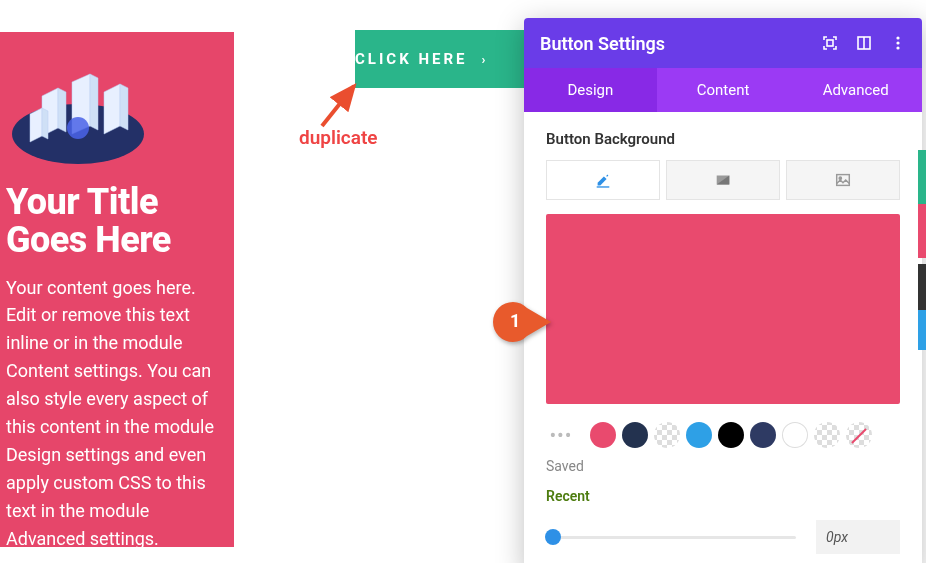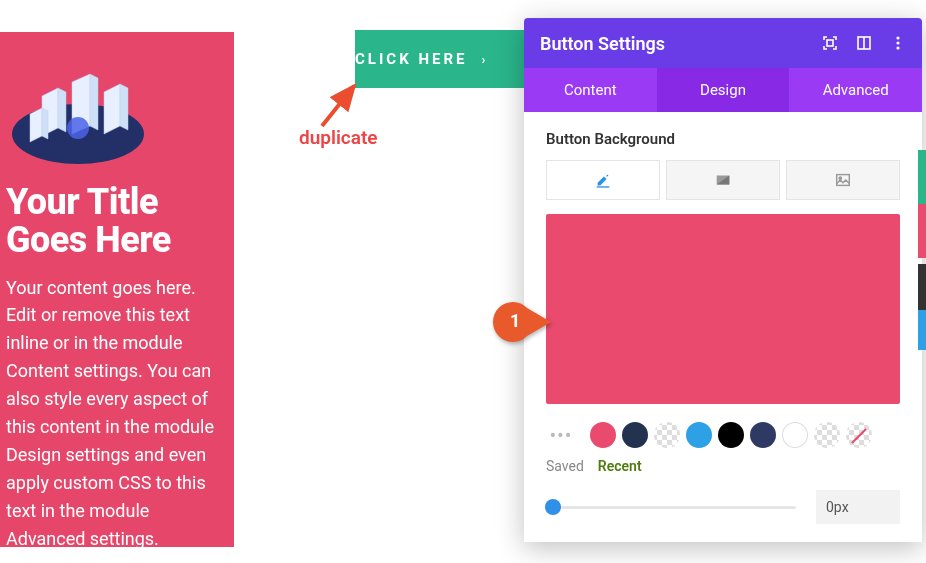--- a/index.html
+++ b/index.html
@@ -201,31 +201,33 @@
     height:2px;
     background:#e94a6e;
     transform: rotate(-45deg);
   }
   .swatch.outline {
     background:#fff;
     box-shadow: inset 0 0 0 1px #ddd;
   }
   .saved-recent {
     display: flex;
-    justify-content: flex-start;
+    justify-content: flex-end;
     gap: 14px;
     font-size: 14px;
     margin-bottom: 16px;
+    flex-direction: column;
   }
   .saved-recent .saved { color:#888; }
   .saved-recent .recent { color:#4d7c0f; font-weight:600; }
   .slider-row {
     display:flex;
     align-items:center;
     gap: 20px;
+    font-style: italic;
   }
   .slider {
     flex:1;
     position:relative;
     height: 20px;
   }
   .slider .track {
     position:absolute;
     top:9px; left:0; right:0;
     height:3px;
@@ -342,22 +344,22 @@
       <span class="ic">
         <svg viewBox="0 0 16 16" fill="#fff">
             <circle cx="8" cy="3" r="1.6"></circle>
             <circle cx="8" cy="8" r="1.6"></circle>
             <circle cx="8" cy="13" r="1.6"></circle>
           </svg>
       </span>
     </div>
   </div>
   <div class="panel-tabs">
+    <div class="tab active">Design</div>
     <div class="tab">Content</div>
-    <div class="tab active">Design</div>
     <div class="tab">Advanced</div>
   </div>
   <div class="panel-body">
     <div class="section-label">Button Background</div>
 
     <div class="bg-type-row">
       <div class="bg-type active">
         <svg width="18" height="18" viewBox="0 0 20 20" fill="currentColor">
             <path d="M4 13l7-7 3 3-7 7H4v-3z"></path>
             <path d="M15 4l1 1-1.5 1.5-1-1L15 4z"></path>

